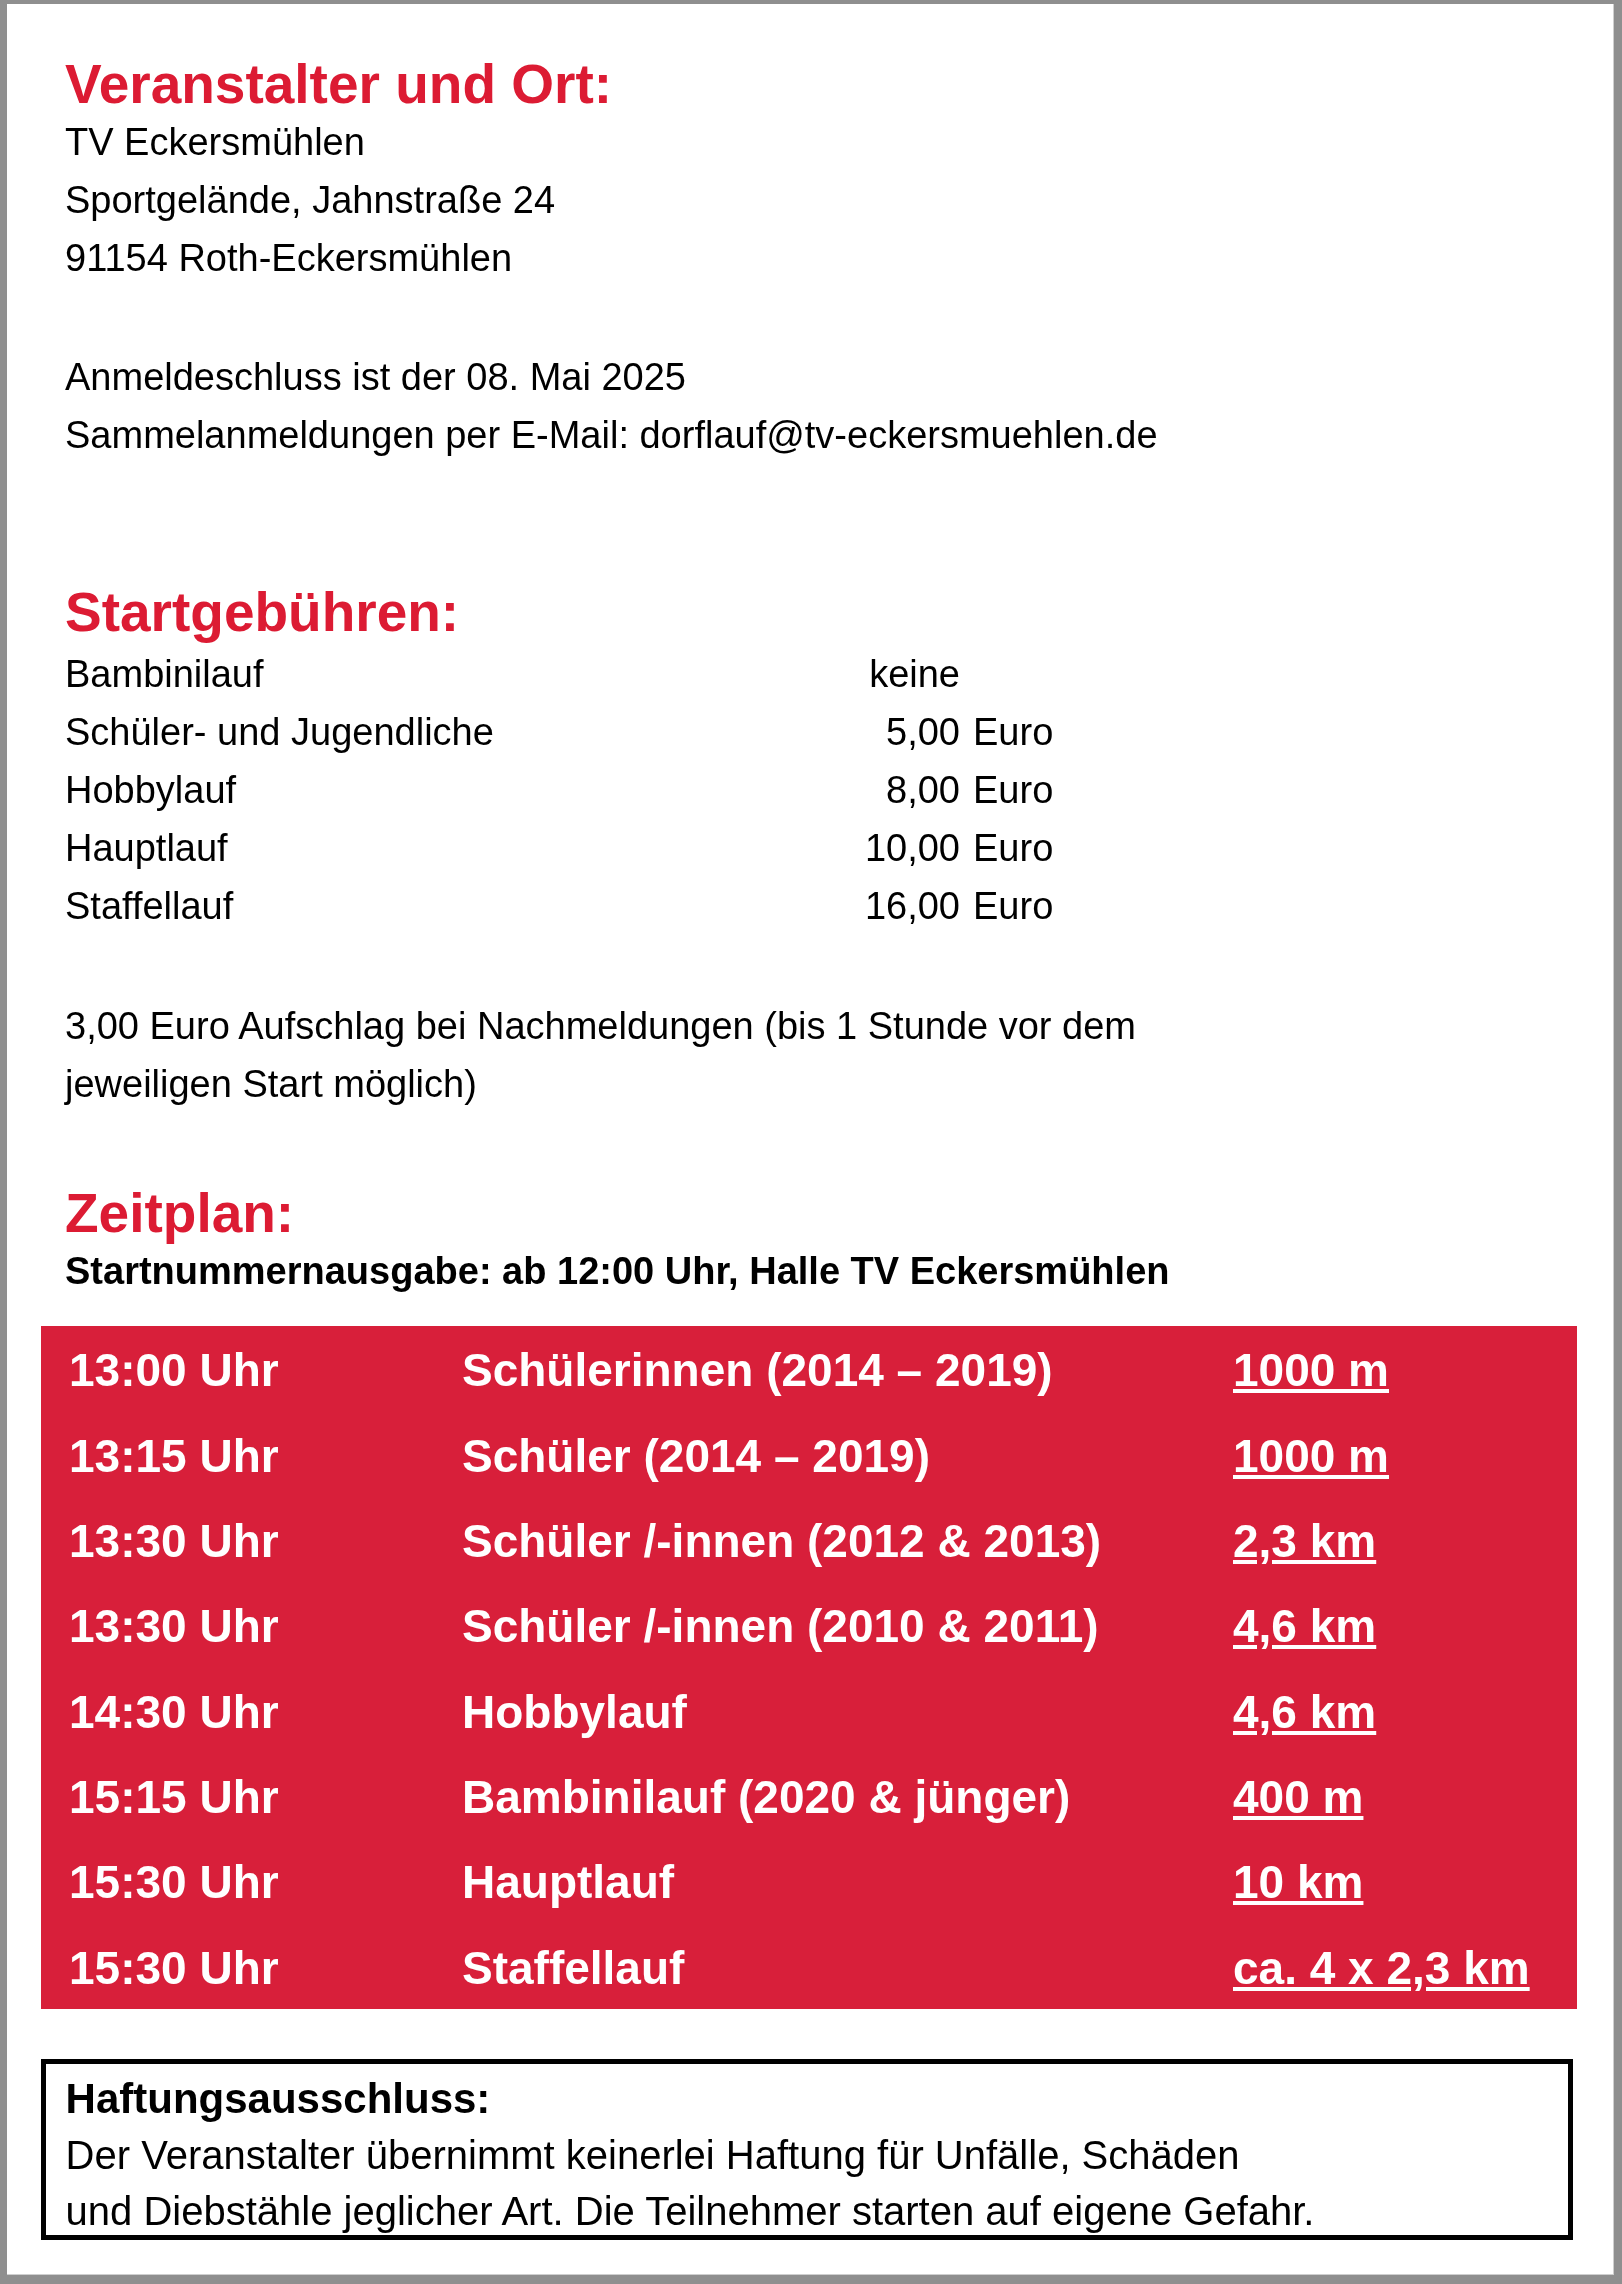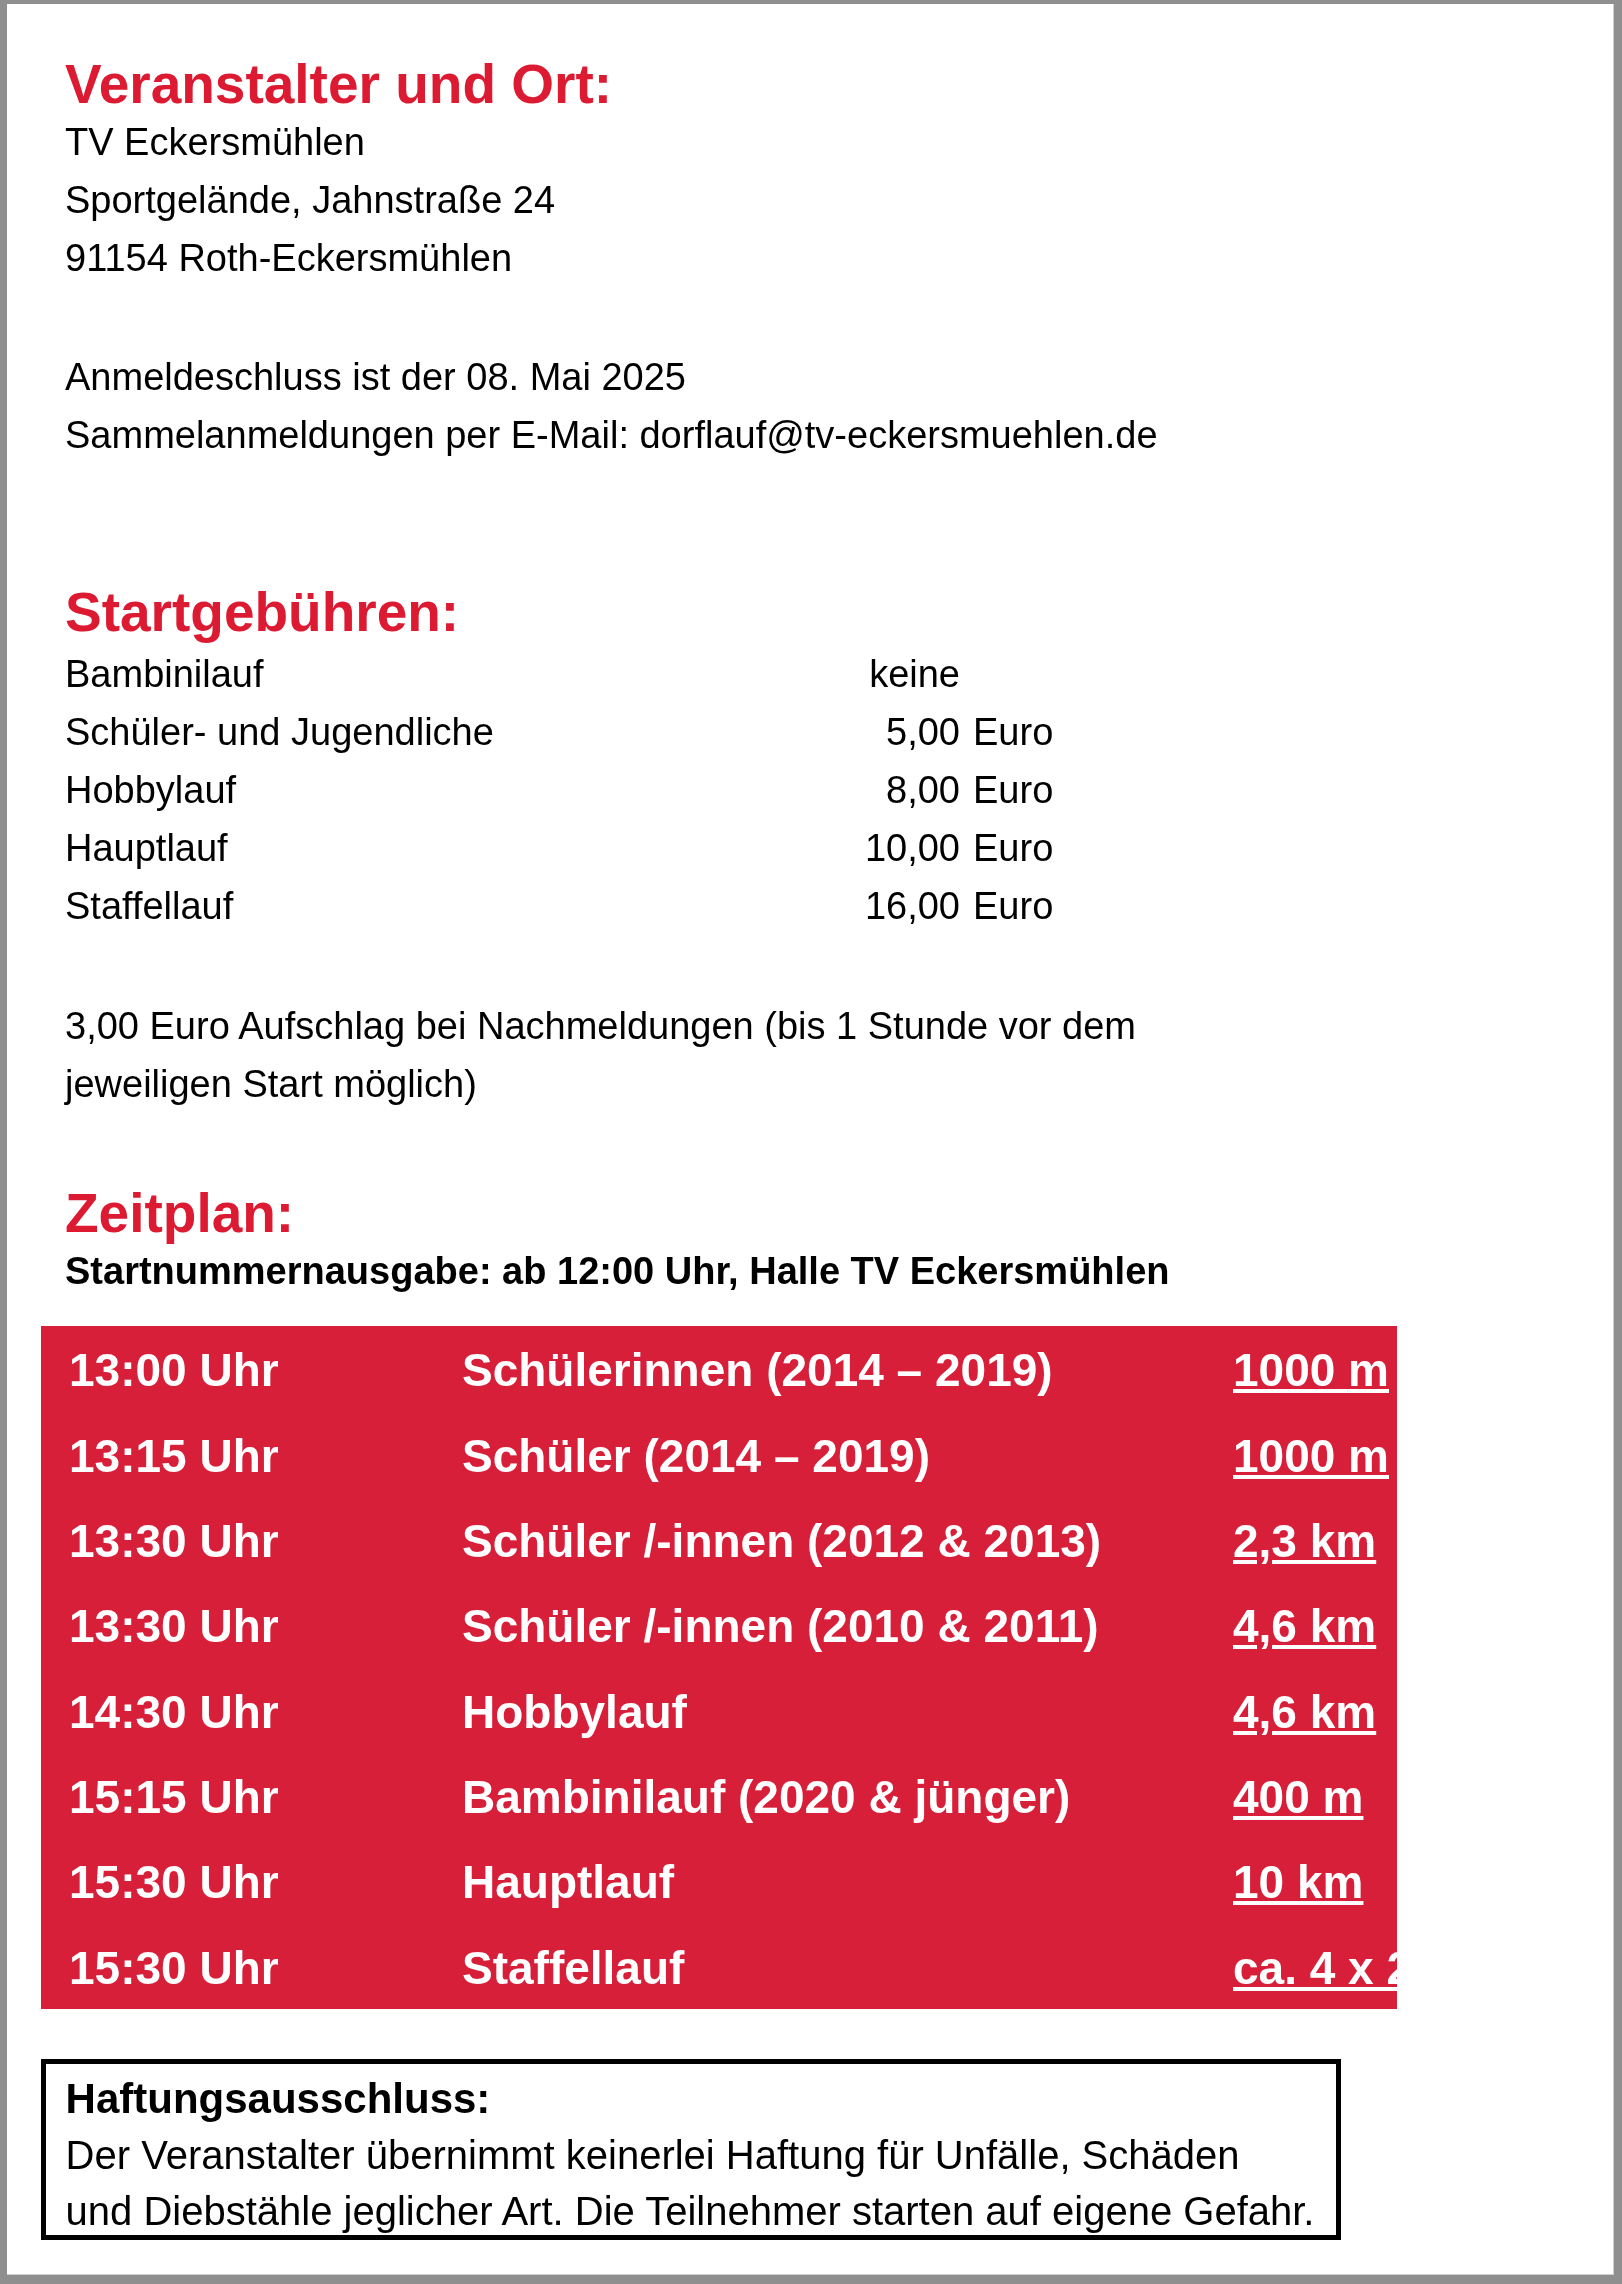--- a/index.html
+++ b/index.html
@@ -50,38 +50,38 @@
     cursor:pointer;
   }
   
   .fee-row{position:relative;height:58px;}
   .fee-value{position:absolute;left:779px;top:0;}
   .fee-amount{display:inline-block;width:116px;text-align:right;}
   .fee-unit{margin-left:13px;}
   
   .ztable{
     left:41px; top:1326px;
-    width:1356px; height:683px;
+    width:1536px; height:683px;
     background:var(--table-red);
     color:#ffffff;
     font-size:46px;
     font-weight:bold;
     display:flex;
     flex-direction:column;
     justify-content:space-around;
   }
   .zrow{position:relative;height:51px;}
   .zrow span{position:absolute;top:0;white-space:nowrap;}
   .ztime{left:28px;}
   .zevent{left:421px;}
   .zdist{left:1192px;text-decoration:underline;}
   
   .disclaimer{
     left:41px; top:2059px;
-    width:1300px; height:181px;
+    width:1532px; height:181px;
     border:5.8px solid #000;
     box-sizing:border-box;
     padding:7.3px 0 0 19.6px;
     background:var(--paper);
     white-space:nowrap;
   }
   .d-title{font-size:42px;font-weight:bold;line-height:56px;}
   .d-line{font-size:40px;line-height:56px;}
 </style>
 </head>

